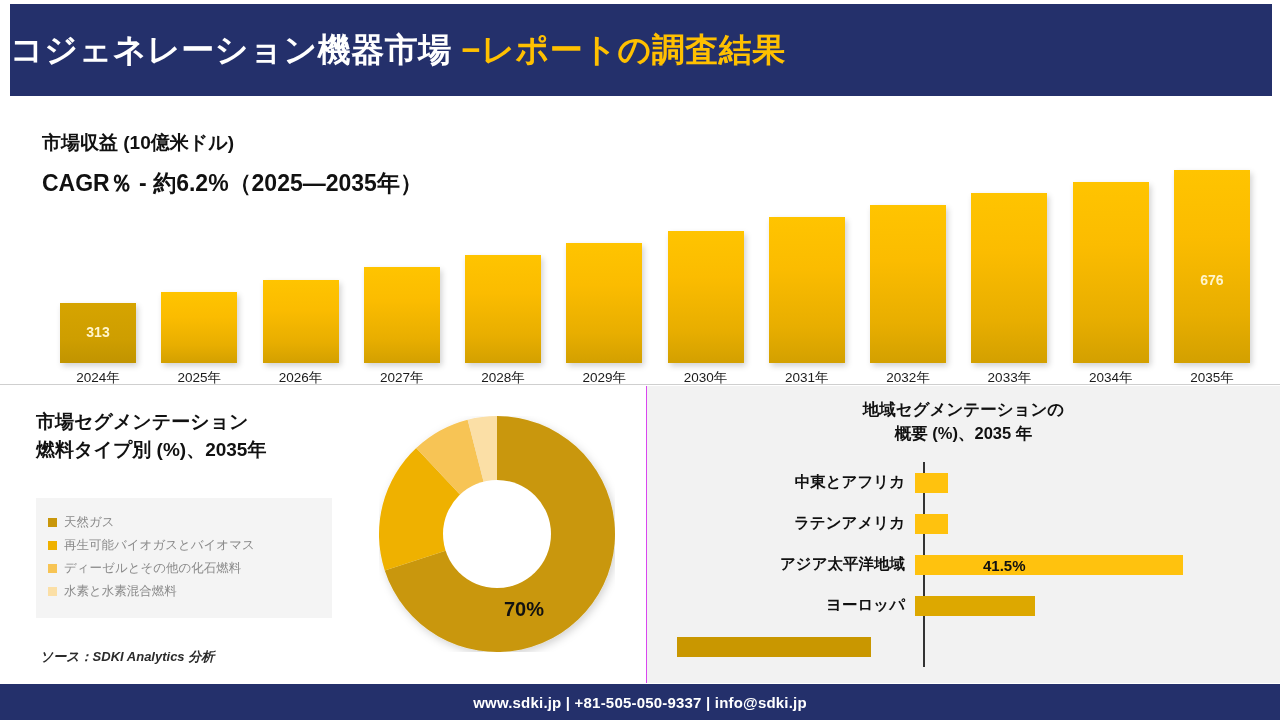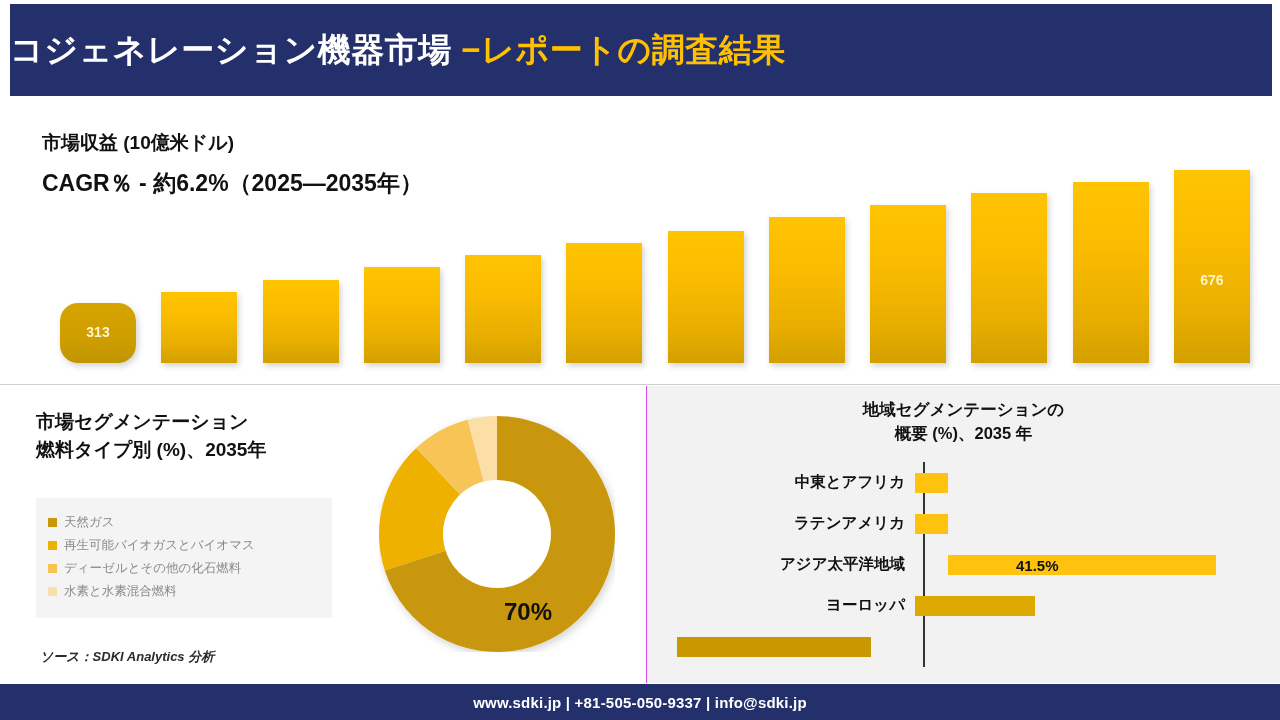--- a/index.html
+++ b/index.html
@@ -77,21 +77,21 @@
     position:absolute; left: 36px; top: 112px; width: 296px;
     background:#f4f4f4; padding: 10px 12px 12px 12px;
   }
   .legend-row { display:flex; align-items:center; margin: 6px 0; }
   .lg-swatch { width: 9px; height: 9px; margin-right: 7px; flex: 0 0 auto; }
   .lg-text { font-size: 12.5px; color: #8a8a8a; white-space: nowrap; }
 
   .donut-wrap { position:absolute; left: 379px; top: 30px; width: 236px; height: 236px; }
   .donut-label {
     position:absolute; left: 125px; top: 182px;
-    font-size: 24px; font-weight: bold; color:#111;
+    font-size: 20px; font-weight: bold; color:#111;
   }
 
   .source {
     position:absolute; left: 40px; top: 262px;
     font-size: 13px; font-style: italic; font-weight: bold; color:#2b2b2b;
   }
 
   
   .panel-br {
     position: absolute; left: 646px; top: 386px; width: 634px; height: 297px;
@@ -137,21 +137,21 @@
     </div>
   </div>
 
   <div class="panel-top">
     <div class="cap cap-1">市場収益 (10億米ドル)</div>
     <div class="cap cap-2">CAGR％ - 約6.2%（2025―2035年）</div>
 
     <div class="barchart">
       <div class="bars" id="bars-container">
           <div class="bar-col">
-            <div class="bar first" style="height: 60px; border-radius: 18px;">
+            <div class="bar first" style="height: 60px;">
               <div class="bar-value" style="top: 21px;">313</div>
             </div>
           </div>
           <div class="bar-col">
             <div class="bar" style="height: 71px;"></div>
           </div>
           <div class="bar-col">
             <div class="bar" style="height: 83px;"></div>
           </div>
           <div class="bar-col">
@@ -176,20 +176,34 @@
             <div class="bar" style="height: 170px;"></div>
           </div>
           <div class="bar-col">
             <div class="bar" style="height: 181px;"></div>
           </div>
           <div class="bar-col">
             <div class="bar" style="height: 193px;">
               <div class="bar-value" style="top: 102px;">676</div>
             </div>
           </div>
+        </div>
+      <div class="xlabels" id="xlabels-container">
+          <div class="xlabel">2024年</div>
+          <div class="xlabel">2025年</div>
+          <div class="xlabel">2026年</div>
+          <div class="xlabel">2027年</div>
+          <div class="xlabel">2028年</div>
+          <div class="xlabel">2029年</div>
+          <div class="xlabel">2030年</div>
+          <div class="xlabel">2031年</div>
+          <div class="xlabel">2032年</div>
+          <div class="xlabel">2033年</div>
+          <div class="xlabel">2034年</div>
+          <div class="xlabel">2035年</div>
         </div>
     </div>
   </div>
 
   <div class="divider-h" style="top:384px;"></div>
 
   <div class="panel-bl">
     <div class="seg-title">
       <div>市場セグメンテーション</div>
       <div>燃料タイプ別 (%)、2035年</div>
@@ -248,21 +262,21 @@
             <div class="reg-bar-area">
               <div class="reg-bar" style="width: 33px; background: rgb(255, 194, 14);"></div>
             </div>
           </div>
           <div class="reg-row" style="top: 41px; width: 100%;">
             <div class="reg-name">ラテンアメリカ</div>
             <div class="reg-bar-area">
               <div class="reg-bar" style="width: 33px; background: rgb(255, 194, 14);"></div>
             </div>
           </div>
-          <div class="reg-row" style="top: 82px; width: 100%; gap: 33px;">
+          <div class="reg-row" style="top: 82px; width: 100%;">
             <div class="reg-name">アジア太平洋地域</div>
             <div class="reg-bar-area">
               <div class="reg-bar" style="width: 268px; background: rgb(255, 194, 14);">
                 <span class="reg-bar-value">41.5%</span>
               </div>
             </div>
           </div>
           <div class="reg-row" style="top: 123px; width: 100%;">
             <div class="reg-name">ヨーロッパ</div>
             <div class="reg-bar-area">

